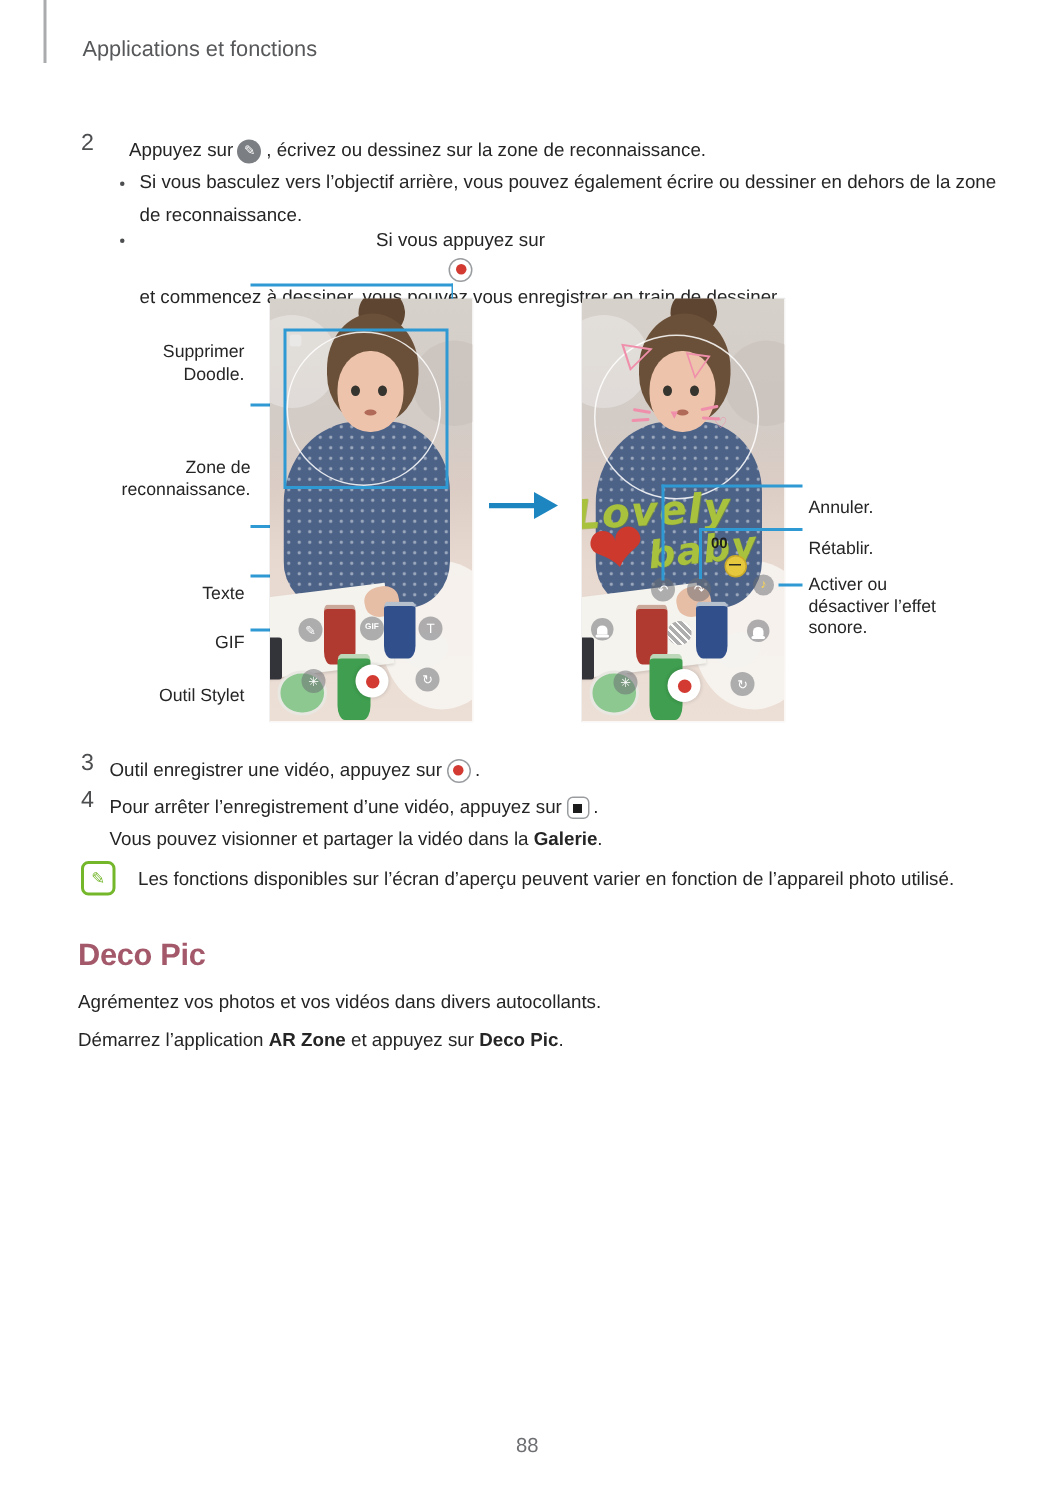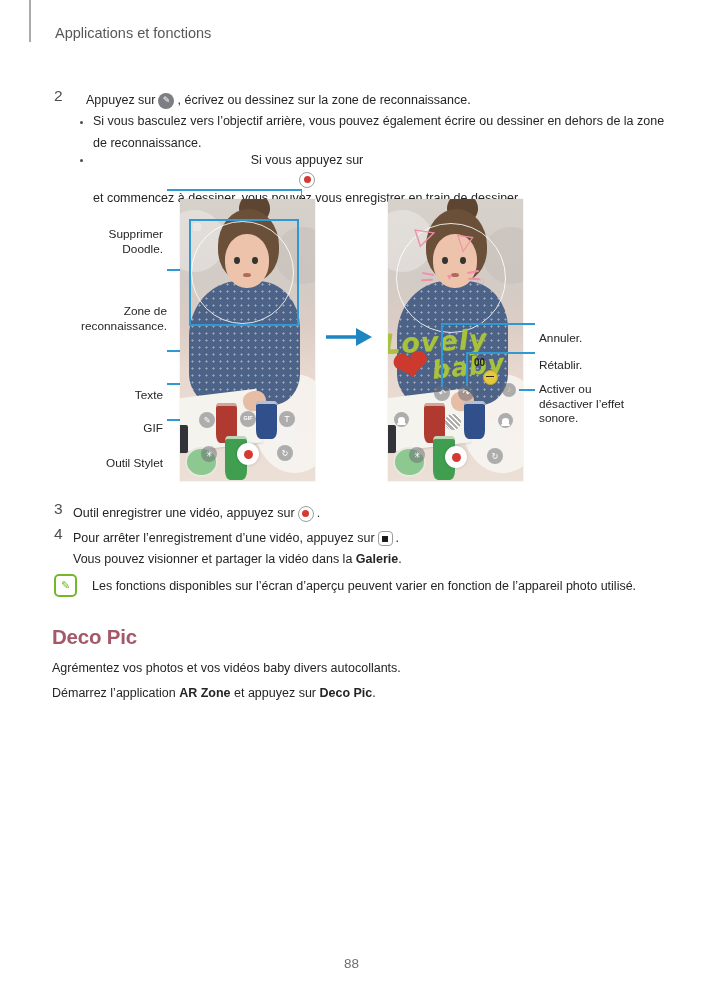--- a/index.html
+++ b/index.html
@@ -245,20 +245,20 @@
     <span>.</span>
   </div>
   <div class="abs body-t" style="left:73px;top:549px;">
     <span>Vous pouvez visionner et partager la vidéo dans la </span><b>Galerie</b><span>.</span>
   </div>
 
   <div class="abs note-icon">✎</div>
   <div class="abs body-t" style="left:92px;top:576px;width:565px;">Les fonctions disponibles sur l’écran d’aperçu peuvent varier en fonction de l’appareil photo utilisé.</div>
 
   <div class="abs deco-title">Deco Pic</div>
-  <div class="abs body-t" style="left:52px;top:658px;width:600px;">Agrémentez vos photos et vos vidéos baby divers autocollants.</div>
+  <div class="abs body-t" style="left:52px;top:658px;width:600px;">Agrémentez vos photos et vos vidéos dans divers autocollants.</div>
   <div class="abs body-t" style="left:52px;top:683px;width:600px;">
     <span>Démarrez l’application </span><b>AR Zone</b><span> et appuyez sur </span><b>Deco Pic</b><span>.</span>
   </div>
 
   <div class="abs footer">88</div>
 
 </div>
 
 </body></html>

